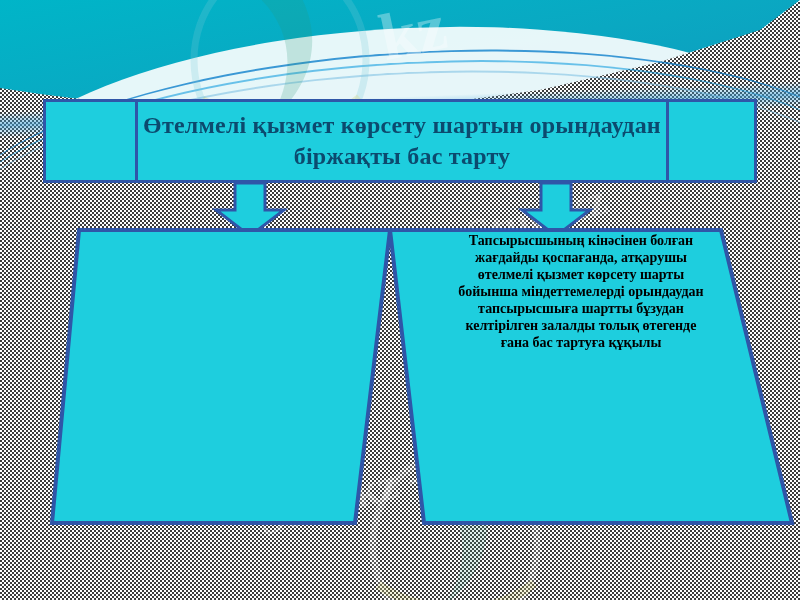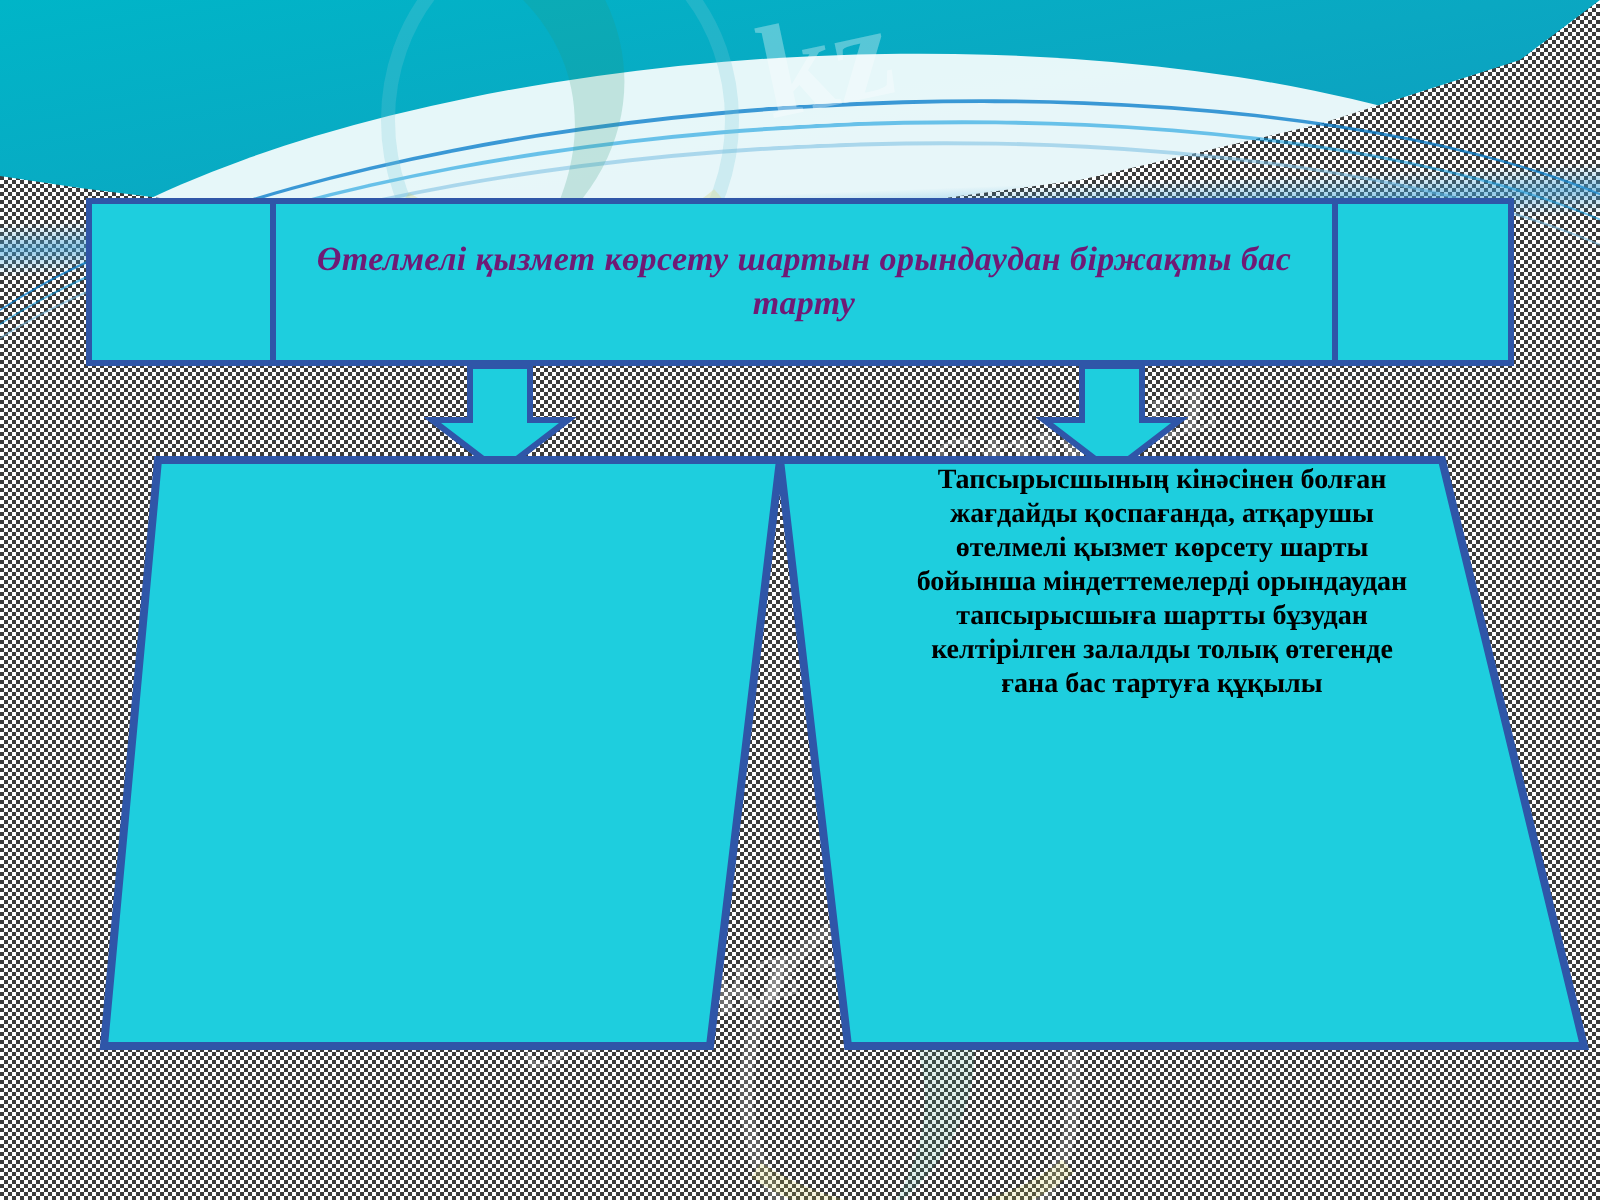--- a/index.html
+++ b/index.html
@@ -61,23 +61,22 @@
   
   .title-box{
     position:absolute;left:43px;top:99px;width:714px;height:84px;
     background:#1ecede;border:3px solid #2f56a8;box-sizing:border-box;
     display:flex;align-items:stretch;
   }
   .tb-cell-l{width:92px;border-right:3px solid #2f56a8;box-sizing:border-box;}
   .tb-cell-r{width:88px;border-left:3px solid #2f56a8;box-sizing:border-box;}
   .tb-mid{flex:1;display:flex;align-items:center;justify-content:center;}
   .title-text{
-    text-align:center;color:#701a75;font-weight:bold;font-size:17px;line-height:1.30;
+    text-align:center;color:#0c4a6e;font-weight:bold;font-size:24px;line-height:1.30;
     letter-spacing:.2px;
-    font-style:italic;
   }
   
   .arrow{position:absolute;}
   .arrow svg{display:block;}
   
   .trap{position:absolute;}
   .trap svg{display:block;}
   .trap-text{
     position:absolute;text-align:center;color:#000;font-weight:bold;
     line-height:1.22;

